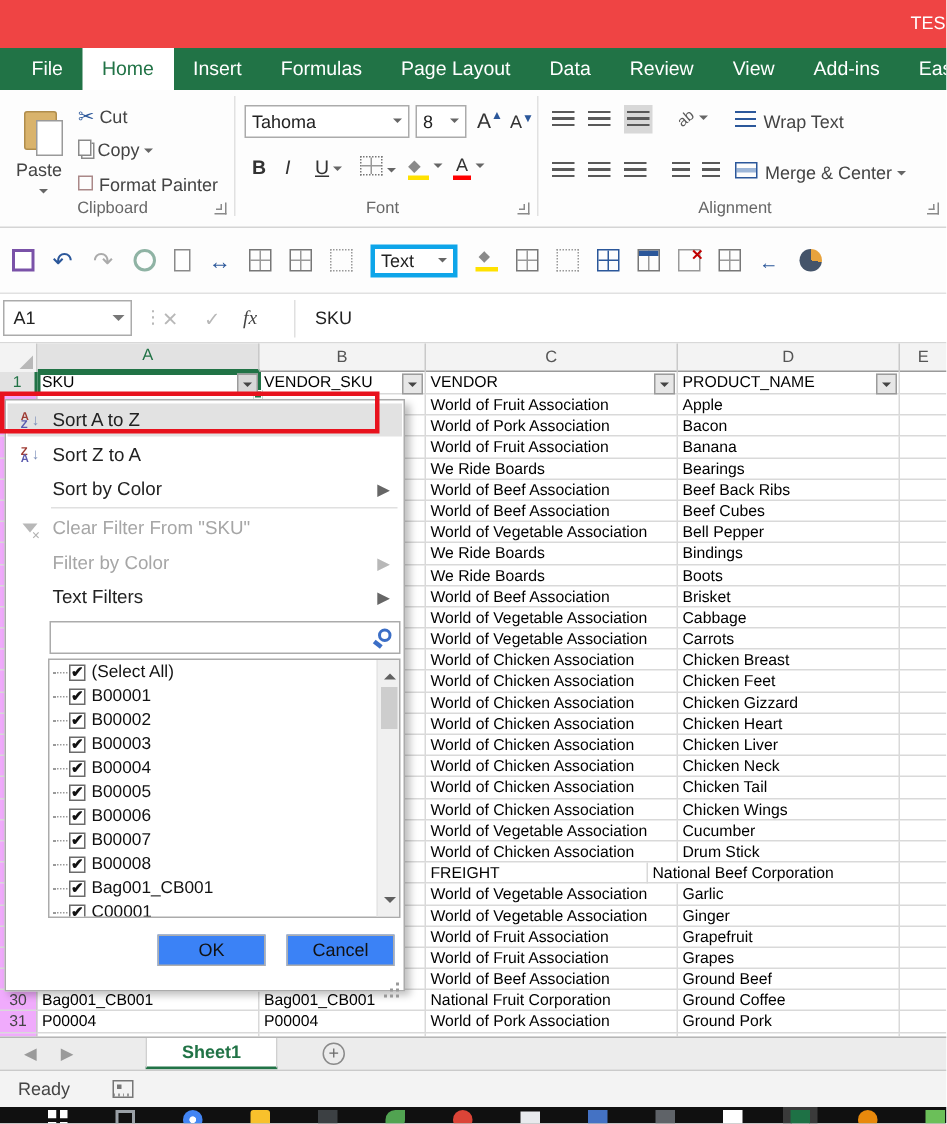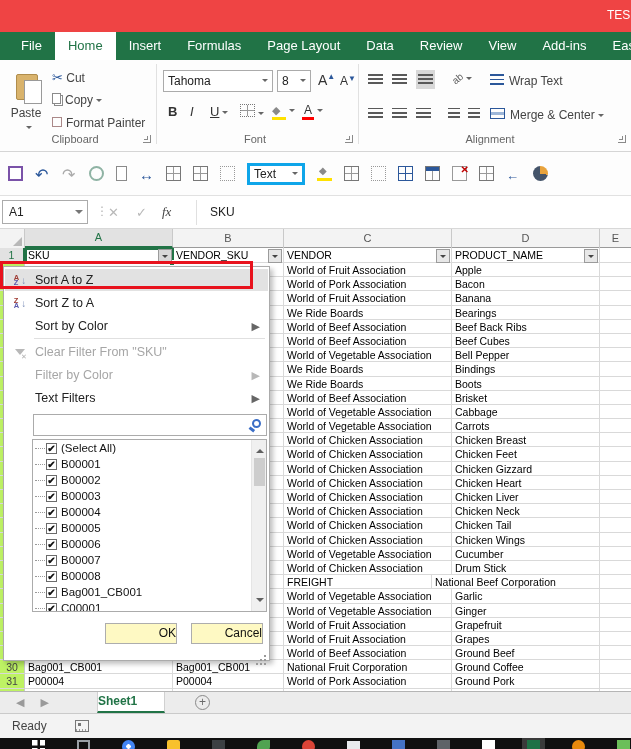--- a/index.html
+++ b/index.html
@@ -77,21 +77,21 @@
   .ch{border-right:1px solid #c9c9c9;font-size:11px;color:#555;text-align:center;line-height:18px;height:19px}
   .ch.corner{width:25px;position:relative;background:#f3f3f3}
   .ch.corner::after{content:"";position:absolute;right:2px;bottom:2px;border-left:9px solid transparent;border-bottom:9px solid #b8b8b8}
   .ch.colA{width:148px;background:#e2e2e2;color:#217346;border-bottom:2px solid #217346;line-height:17px}
   .ch.colB{width:111px}.ch.colC{width:168px}.ch.colD{width:148px}.ch.colE{width:31px;border-right:none}
   .gridbody{left:0;top:248px;width:631px;height:443px;overflow:hidden;background:#fff}
   .grow1,.grow{display:flex}
   .grow1{height:15px}
   .grow{height:14.2px}
   .c{border-right:1px solid #d9d9d9;border-bottom:1px solid #d9d9d9;font-size:10.5px;color:#000;padding:1px 0 0 3px;white-space:nowrap;overflow:hidden}
-  .num{width:25px;background:#bef264;border-right:1px solid #c9c9c9;color:#444;text-align:center;padding-left:0}
+  .num{width:25px;background:#f0abfc;border-right:1px solid #c9c9c9;color:#444;text-align:center;padding-left:0}
   .grow1 .num{background:#e2e2e2;color:#217346;border-right:2px solid #217346}
   .ca{width:148px}.cb{width:111px}.cc{width:168px}.cd{width:148px}.ce{width:31px;border-right:none}
   .filterbtn{position:absolute;width:14px;height:14px;background:#e7e7e7;border:1px solid #9b9b9b;display:flex;align-items:center;justify-content:center}
   .filterbtn::after{content:"";width:0;height:0;border:3.5px solid transparent;border-top-color:#444;margin-top:3px}
   .selbox{position:absolute;left:25px;top:248px;width:149px;height:16px;border:2px solid #217346;pointer-events:none}
   .fillhandle{position:absolute;left:169px;top:260px;width:6px;height:6px;background:#217346;border:1px solid #fff}
 
   
   .fmenu{left:3px;top:266px;width:267px;height:395px;background:#fff;border:1px solid #ababab;box-shadow:3px 3px 5px rgba(0,0,0,.25);z-index:50}
   .mitem{position:absolute;left:1px;right:1px;height:22px;font-size:12.5px;color:#222;display:flex;align-items:center}
@@ -111,30 +111,30 @@
   .mag::after{content:"";position:absolute;left:-5px;top:7px;width:6px;height:2.5px;background:#3B6EC6;transform:rotate(38deg)}
   .flist{position:absolute;left:28px;top:172px;width:235px;height:173px;border:1px solid #ababab;background:#fff;overflow:hidden}
   .fitem{display:flex;align-items:center;height:16px;font-size:11.5px;color:#111}
   .tree{width:10px;border-top:1px dotted #9a9a9a;margin-left:2px;flex-shrink:0}
   .cbx{width:11px;height:11px;border:1px solid #6b6b6b;background:#fff;font-size:10px;line-height:10px;font-weight:bold;color:#111;text-align:center;margin:0 4px 0 1px;flex-shrink:0}
   .vscroll{position:absolute;right:0;top:0;width:15px;height:100%;background:#f0f0f0;border-left:1px solid #e5e5e5}
   .varrow{position:absolute;left:4px;width:0;height:0;border:4px solid transparent}
   .varrow.up{top:5px;border-bottom-color:#606060}
   .varrow.down{bottom:5px;border-top-color:#606060}
   .vthumb{position:absolute;left:2px;top:18px;width:11px;height:28px;background:#cdcdcd}
-  .mbtn{position:absolute;top:356px;width:72px;height:21px;background:#fef9c3;border:1px solid #adadad;font-size:12px;color:#111;text-align:right;line-height:19px}
+  .mbtn{position:absolute;top:356px;width:72px;height:21px;background:#3b82f6;border:1px solid #adadad;font-size:12px;color:#111;text-align:center;line-height:19px}
   .grip{position:absolute;right:3px;bottom:3px;width:10px;height:10px}
   .grip::before{content:"";position:absolute;right:0;bottom:0;width:2px;height:2px;background:#999;box-shadow:-4px 4px 0 #999,0 4px 0 #999,-4px 0 0 transparent,-8px 8px 0 #999,-4px 8px 0 #999,0 8px 0 #999}
   .redbox{position:absolute;left:0px;top:261px;width:253px;height:28px;border:3px solid #E8121D;z-index:60;pointer-events:none}
   .mhl{background:#e2e2e2}
 
   
   .sheetbar{left:0;top:691px;width:631px;height:22px;background:#ececec;border-top:1px solid #b5b5b5;display:flex;align-items:center}
   .navarr{color:#9a9a9a;font-size:11px;margin-left:16px}
-  .sheettab{margin-left:48px;width:68px;height:21px;background:#fff;border-right:1px solid #d0d0d0;border-left:1px solid #d0d0d0;border-bottom:2px solid #217346;color:#217346;font-weight:bold;font-size:12px;text-align:left;line-height:19px}
+  .sheettab{margin-left:48px;width:88px;height:21px;background:#fff;border-right:1px solid #d0d0d0;border-left:1px solid #d0d0d0;border-bottom:2px solid #217346;color:#217346;font-weight:bold;font-size:12px;text-align:center;line-height:19px}
   .addsheet{margin-left:30px;width:15px;height:15px;border:1px solid #8a8a8a;border-radius:50%;color:#6a6a6a;font-size:12px;line-height:13px;text-align:center}
   .statusbar{left:0;top:713px;width:631px;height:25px;background:#f3f3f3;border-top:1px solid #cacaca;display:flex;align-items:center}
   .ready{font-size:12px;color:#444;margin-left:12px}
   .macroic{margin-left:28px;width:14px;height:12px;border:1px solid #767676;background:linear-gradient(#767676,#767676) 2px 2px/3px 3px no-repeat,repeating-linear-gradient(to right,#9a9a9a 0 1px,transparent 1px 3px) 0 8px/100% 2px no-repeat}
   .taskbar{left:0;top:738px;width:631px;height:11px;background:#101010;display:flex;align-items:flex-start;padding-left:32px;overflow:hidden}
   .tbi{width:13px;height:13px;margin-right:32px;margin-top:2px;flex-shrink:0}
   .i-win{background:linear-gradient(#fff,#fff) 0 0/5.5px 5.5px no-repeat,linear-gradient(#fff,#fff) 7.5px 0/5.5px 5.5px no-repeat,linear-gradient(#fff,#fff) 0 7.5px/5.5px 5.5px no-repeat,linear-gradient(#fff,#fff) 7.5px 7.5px/5.5px 5.5px no-repeat}
   .i-monitor{border:2px solid #9aa0a6}
   .i-chrome{border-radius:50%;background:radial-gradient(#fff 0 2px,#4285F4 2.5px)}
   .i-folder{background:#F8C12C;border-radius:2px}

